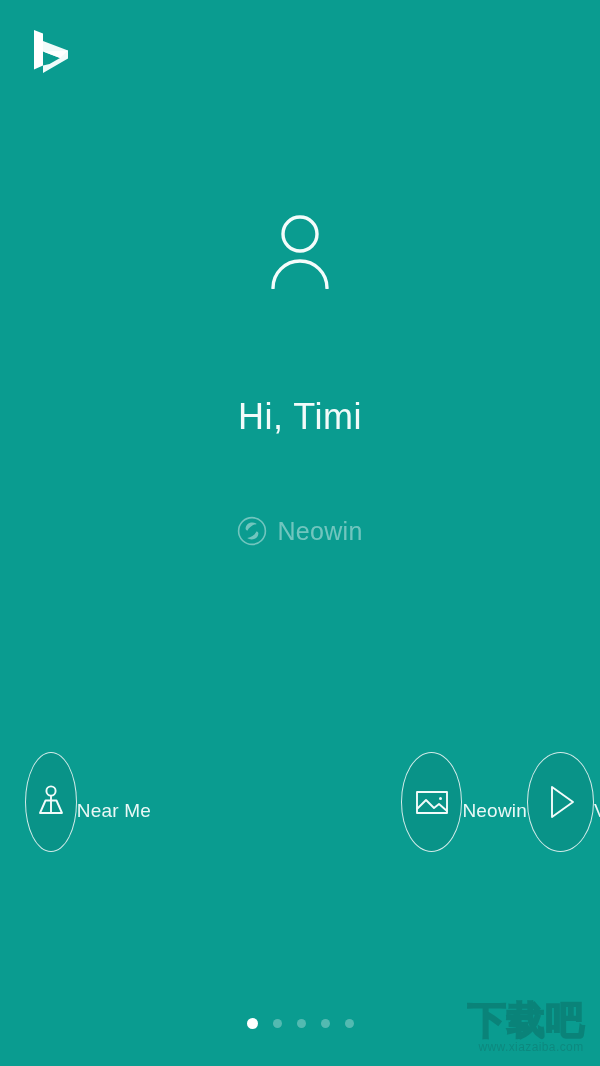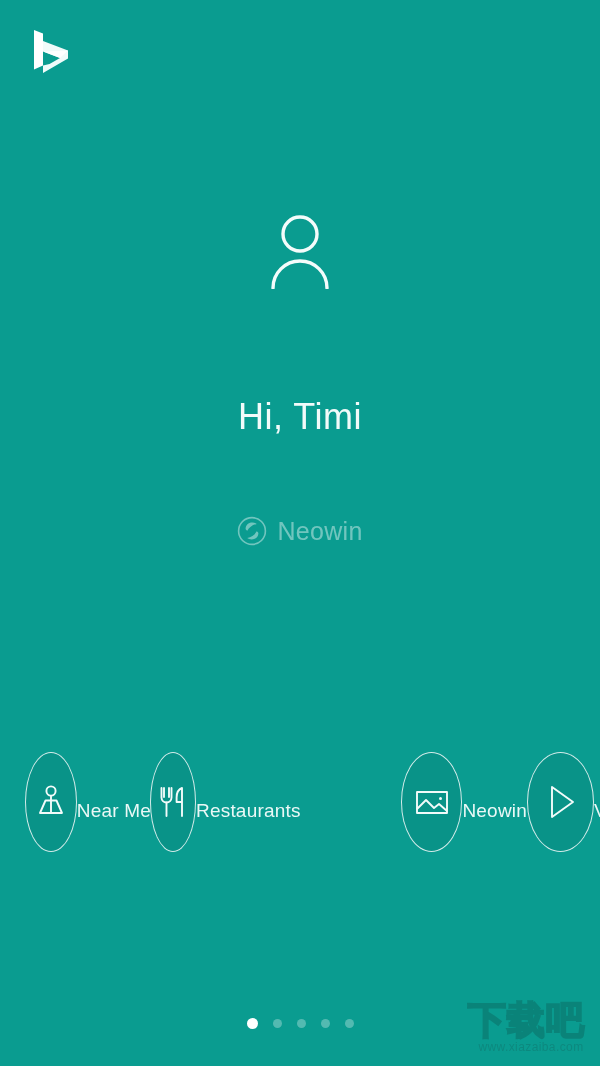--- a/index.html
+++ b/index.html
@@ -158,34 +158,20 @@
           <svg width="44" height="44" viewBox="0 0 44 44" fill="none" stroke="#f2fbfa" stroke-width="1.9" stroke-linejoin="round" xmlns="http://www.w3.org/2000/svg">
             <circle cx="22" cy="11" r="4.6"></circle>
             <path d="M22 15.6 L22 33"></path>
             <path d="M16.5 20.5 L27.5 20.5 L33 33 L11 33 Z"></path>
           </svg>
         </span>
       </div>
       <div class="sc-label">Near Me</div>
     </div>
 
-    <div class="shortcut" style="left:150px;">
-      <div class="sc-circle">
-        <span>
-          <svg width="44" height="44" viewBox="0 0 44 44" fill="none" stroke="#f2fbfa" stroke-width="1.9" stroke-linecap="round" stroke-linejoin="round" xmlns="http://www.w3.org/2000/svg">
-            <path d="M13 8 L13 17"></path>
-            <path d="M18 8 L18 17"></path>
-            <path d="M10.5 8 L10.5 17.5 a5 5 0 0 0 10 0 L20.5 8"></path>
-            <path d="M15.5 22.5 L15.5 36"></path>
-            <path d="M31 36 L31 8 c-4.2 1.6-5.4 5-5.4 9.4 L25.6 22 L31 22"></path>
-          </svg>
-        </span>
-      </div>
-      <div class="sc-label">Restaurants</div>
-    </div>
 
 
     <div class="shortcut" style="left:401px;">
       <div class="sc-circle">
         <span>
           <svg width="44" height="44" viewBox="0 0 44 44" fill="none" stroke="#f2fbfa" stroke-width="1.9" stroke-linejoin="round" xmlns="http://www.w3.org/2000/svg">
             <rect x="7" y="12" width="30" height="21"></rect>
             <circle cx="30.5" cy="18.5" r="1.5" fill="#f2fbfa" stroke="none"></circle>
             <path d="M7 29 L16 20 L24 28 L29 24 L37 31"></path>
           </svg>

